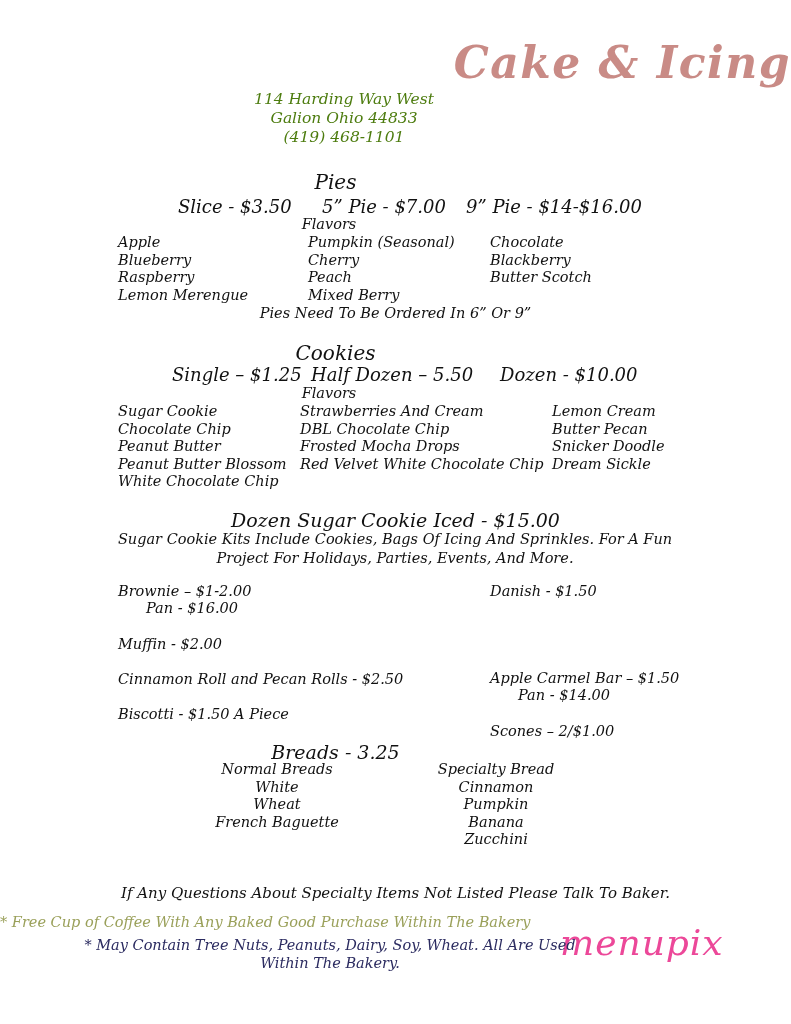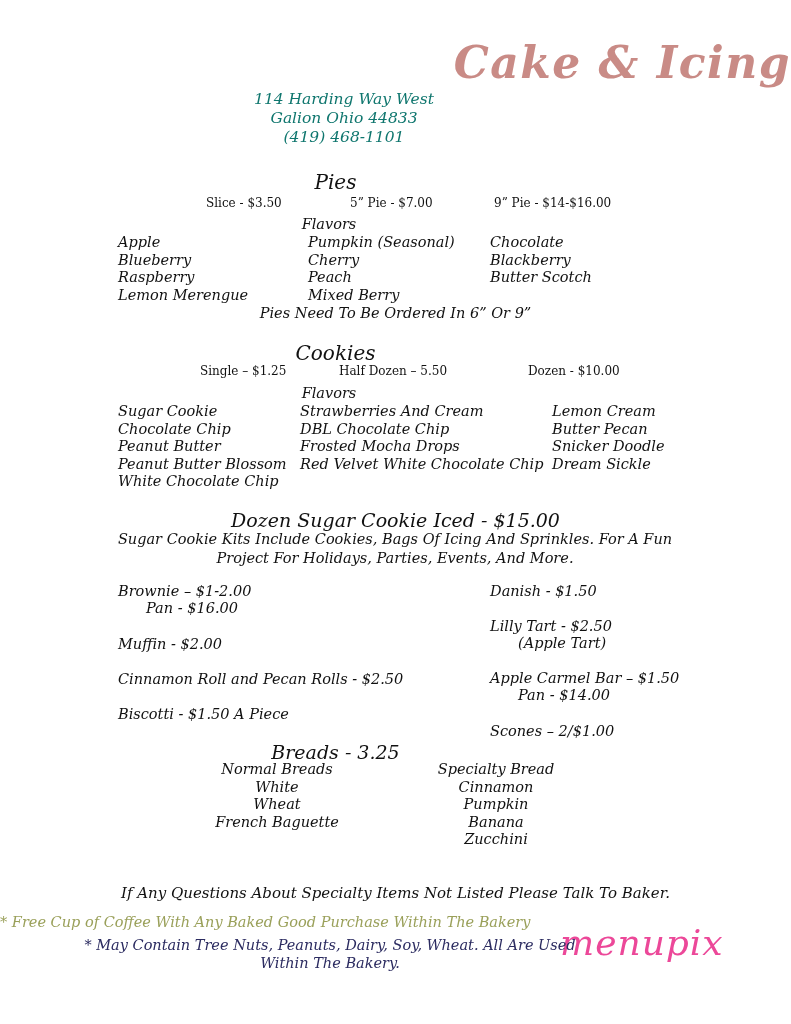--- a/index.html
+++ b/index.html
@@ -37,21 +37,21 @@
     letter-spacing: 1.5px;
     line-height: 1.05;
   }
   .addr {
     position: absolute;
     left: 0;
     width: 688px;
     text-align: center;
     font-size: 15.5px;
     font-style: italic;
-    color: #0f766e;
+    color: #4d7c0f;
     line-height: 1.0;
   }
   .addr-1 { top: 92px; }
   .addr-2 { top: 111px; }
   .addr-3 { top: 130px; }
 
   
   .sec-title {
     position: absolute;
     left: 0;
@@ -73,24 +73,24 @@
 
   
   .price-row {
     position: absolute;
     left: 0;
     width: 791px;
     height: 24px;
   }
   .price-cell {
     position: absolute;
-    font-size: 12px;
-    color: #111;
-    white-space: nowrap;
-    margin-left: 28px;
+    font-size: 18px;
+    font-style: italic;
+    color: #111;
+    white-space: nowrap;
   }
 
   
   .flavor-col {
     position: absolute;
     font-size: 14.5px;
     font-style: italic;
     line-height: 17.6px;
     color: #111;
     white-space: nowrap;
@@ -281,24 +281,20 @@
   <div class="misc-item" style="left:118px; top:671px;">
     <span>Cinnamon Roll and Pecan Rolls - $2.50</span>
   </div>
   <div class="misc-item" style="left:118px; top:706px;">
     <span>Biscotti - $1.50 A Piece</span>
   </div>
 
   <div class="misc-item" style="left:490px; top:583px;">
     <span>Danish - $1.50</span>
   </div>
-  <div class="misc-item" style="left:490px; top:618px;">
-    <span>Lilly Tart - $2.50</span>
-    <span class="misc-sub">(Apple Tart)</span>
-  </div>
   <div class="misc-item" style="left:490px; top:670px;">
     <span>Apple Carmel Bar – $1.50</span>
     <span class="misc-sub">Pan - $14.00</span>
   </div>
   <div class="misc-item" style="left:490px; top:723px;">
     <span>Scones – 2/$1.00</span>
   </div>
 
   <div class="sec-title" style="top:741px; font-size:19px;">Breads - 3.25</div>
 

